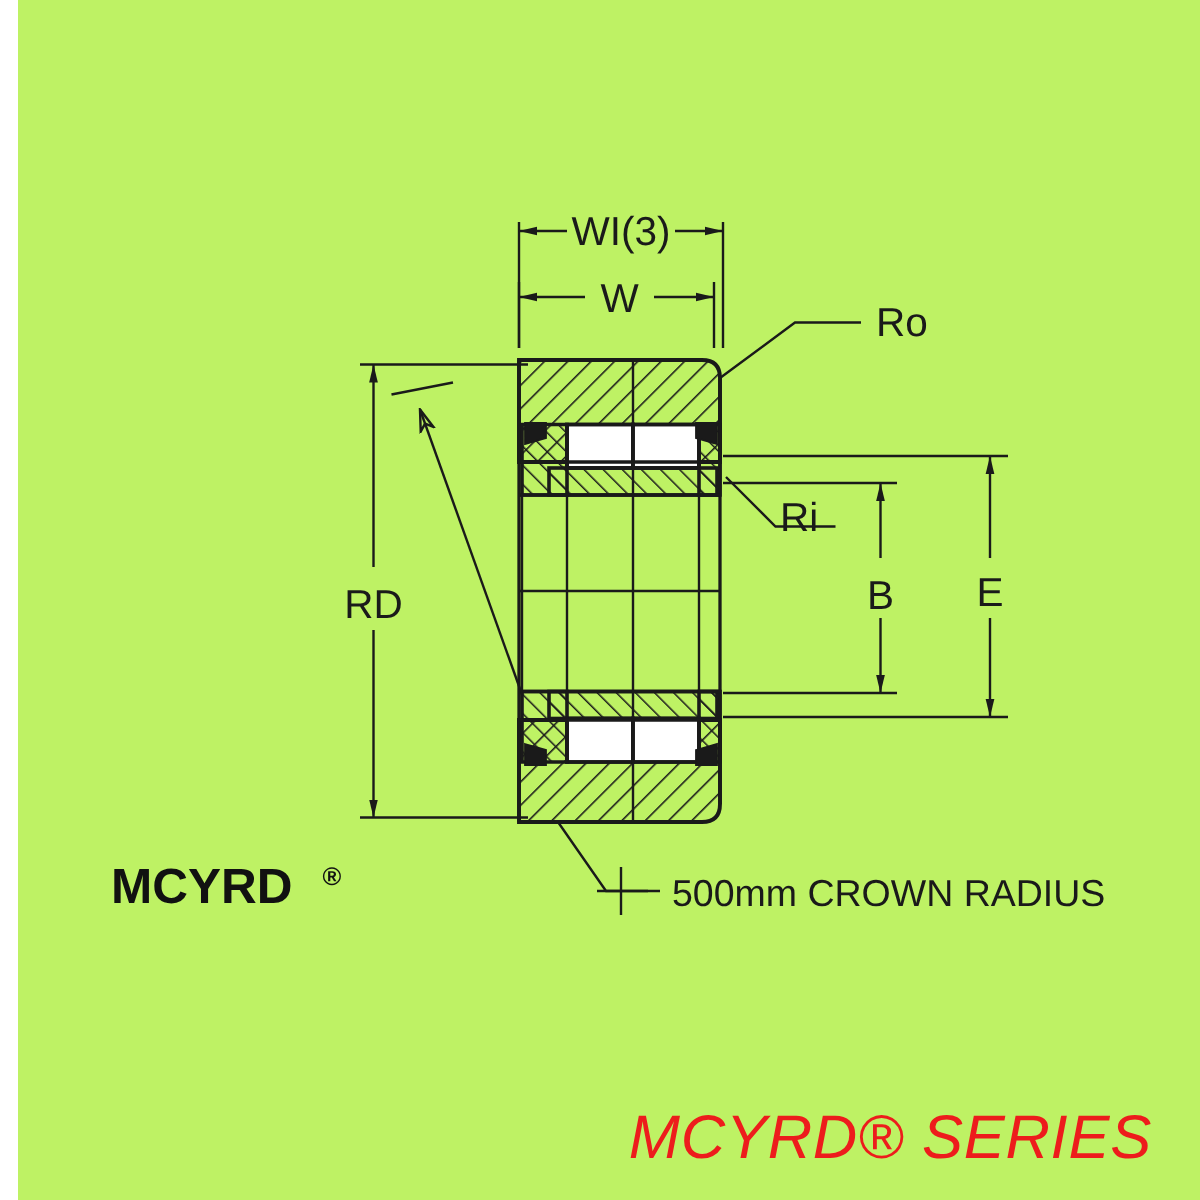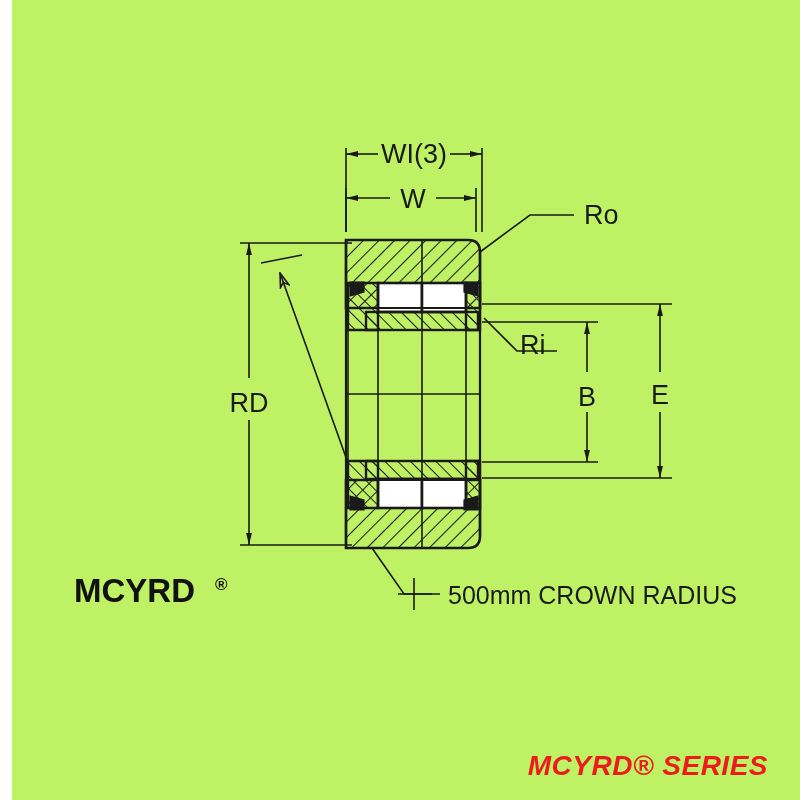--- a/index.html
+++ b/index.html
@@ -49,22 +49,22 @@
     font-family: "Liberation Sans", sans-serif;
     font-size: 17px;
     font-weight: bold;
     fill: #111111;
   }
   .series-title {
     position: absolute;
     right: 44px;
     bottom: 18px;
     font-family: "Liberation Sans", sans-serif;
-    font-size: 28px;
-    font-weight: bold;
+    font-size: 41px;
+    font-weight: normal;
     font-style: italic;
     color: #ed1c1c;
     letter-spacing: 0.5px;
     white-space: nowrap;
   }
   .ln { stroke: #1a1a1a; fill: none; }
   .thin { stroke-width: 1.6; }
   .med { stroke-width: 2.2; }
   .hatchfill-a { fill: url(#hatchA); stroke: #1a1a1a; stroke-width: 2.6; }
   .hatchfill-b { fill: url(#hatchB); stroke: #1a1a1a; stroke-width: 2.4; }

